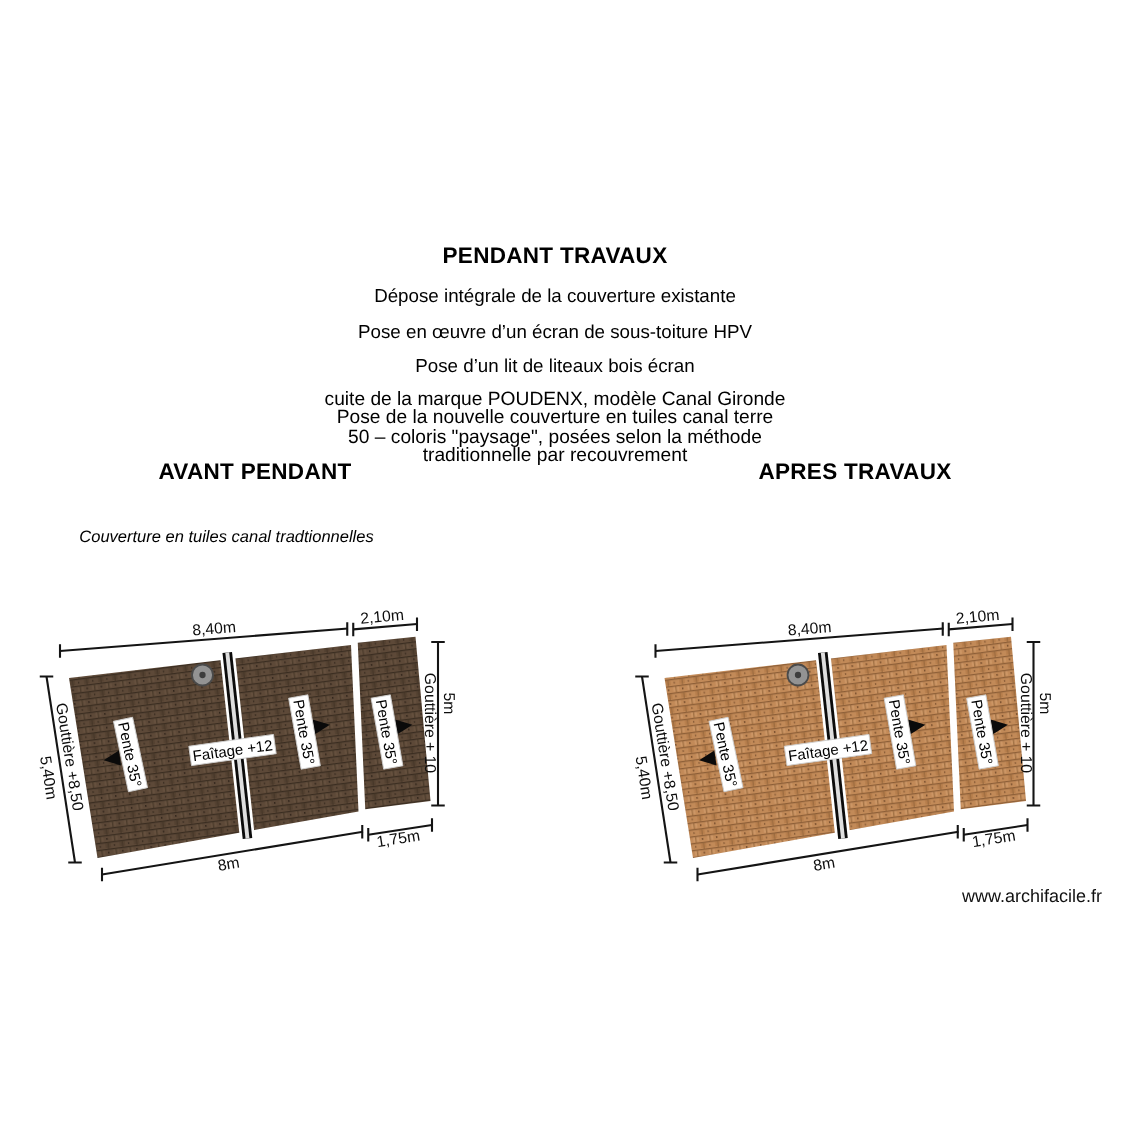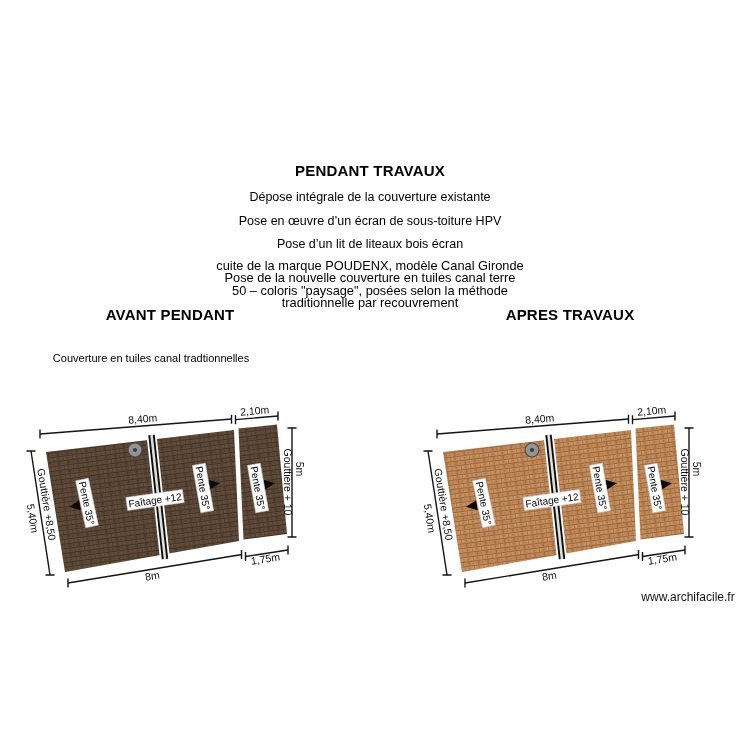--- a/index.html
+++ b/index.html
@@ -5,21 +5,21 @@
   html,body{margin:0;padding:0;}
   body{
     width:750px;height:750px;position:relative;background:#ffffff;
     font-family:"Liberation Sans",sans-serif;color:#000;overflow:hidden;
   }
   .abs{position:absolute;}
   .ctr{text-align:center;}
   .h-main{font-size:15px;font-weight:bold;letter-spacing:.2px;}
   .body-line{font-size:12.5px;}
   .para{font-size:12.8px;line-height:12.4px;}
-  .sub-left{font-size:11px;}
+  .sub-left{font-size:11px;font-style:italic;}
   .sub-right{font-size:12px;line-height:11.5px;}
   .site{font-size:12px;color:#111;}
   svg{overflow:visible;}
   svg text{font-family:"Liberation Sans",sans-serif;}
   .dimtxt{font-size:10.5px;fill:#0d0d0d;}
   .lbltxt{font-size:10px;fill:#000;}
   .dim{stroke:#141414;stroke-width:1.4;}
   .lblbox{fill:#ffffff;stroke:#cfcfcf;stroke-width:0.6;}
   .arrow{fill:#0a0a0a;}
 </style>

